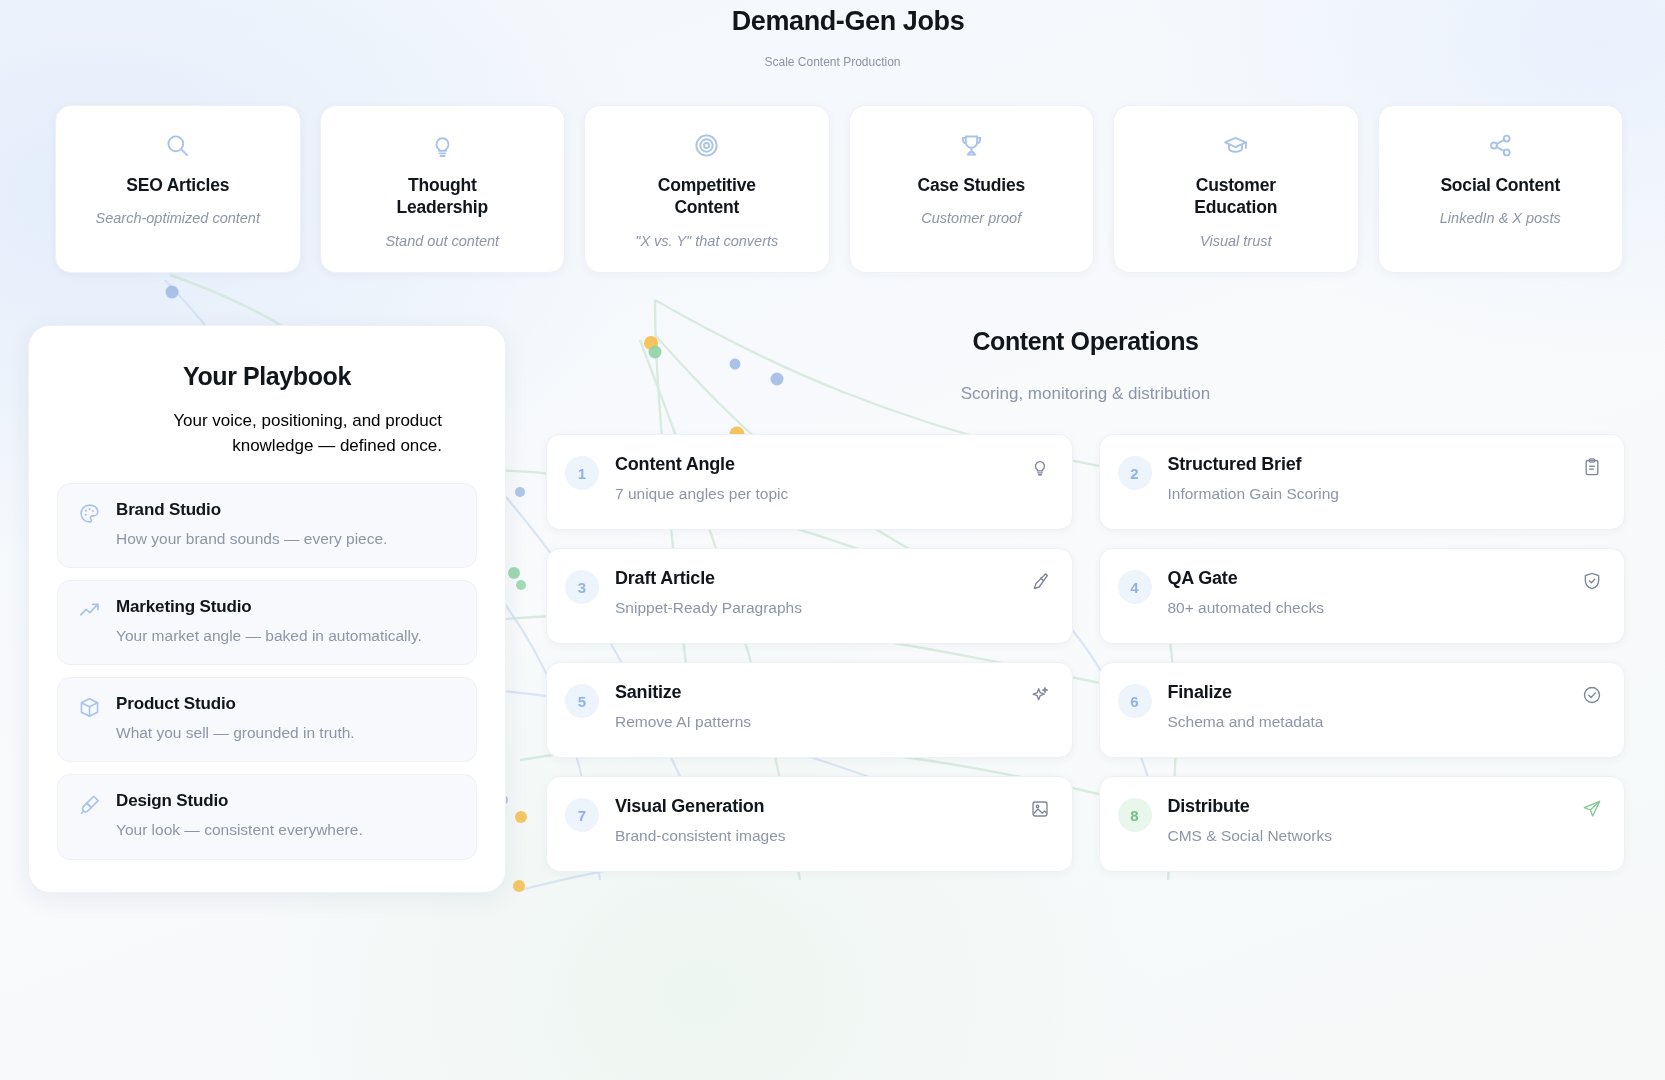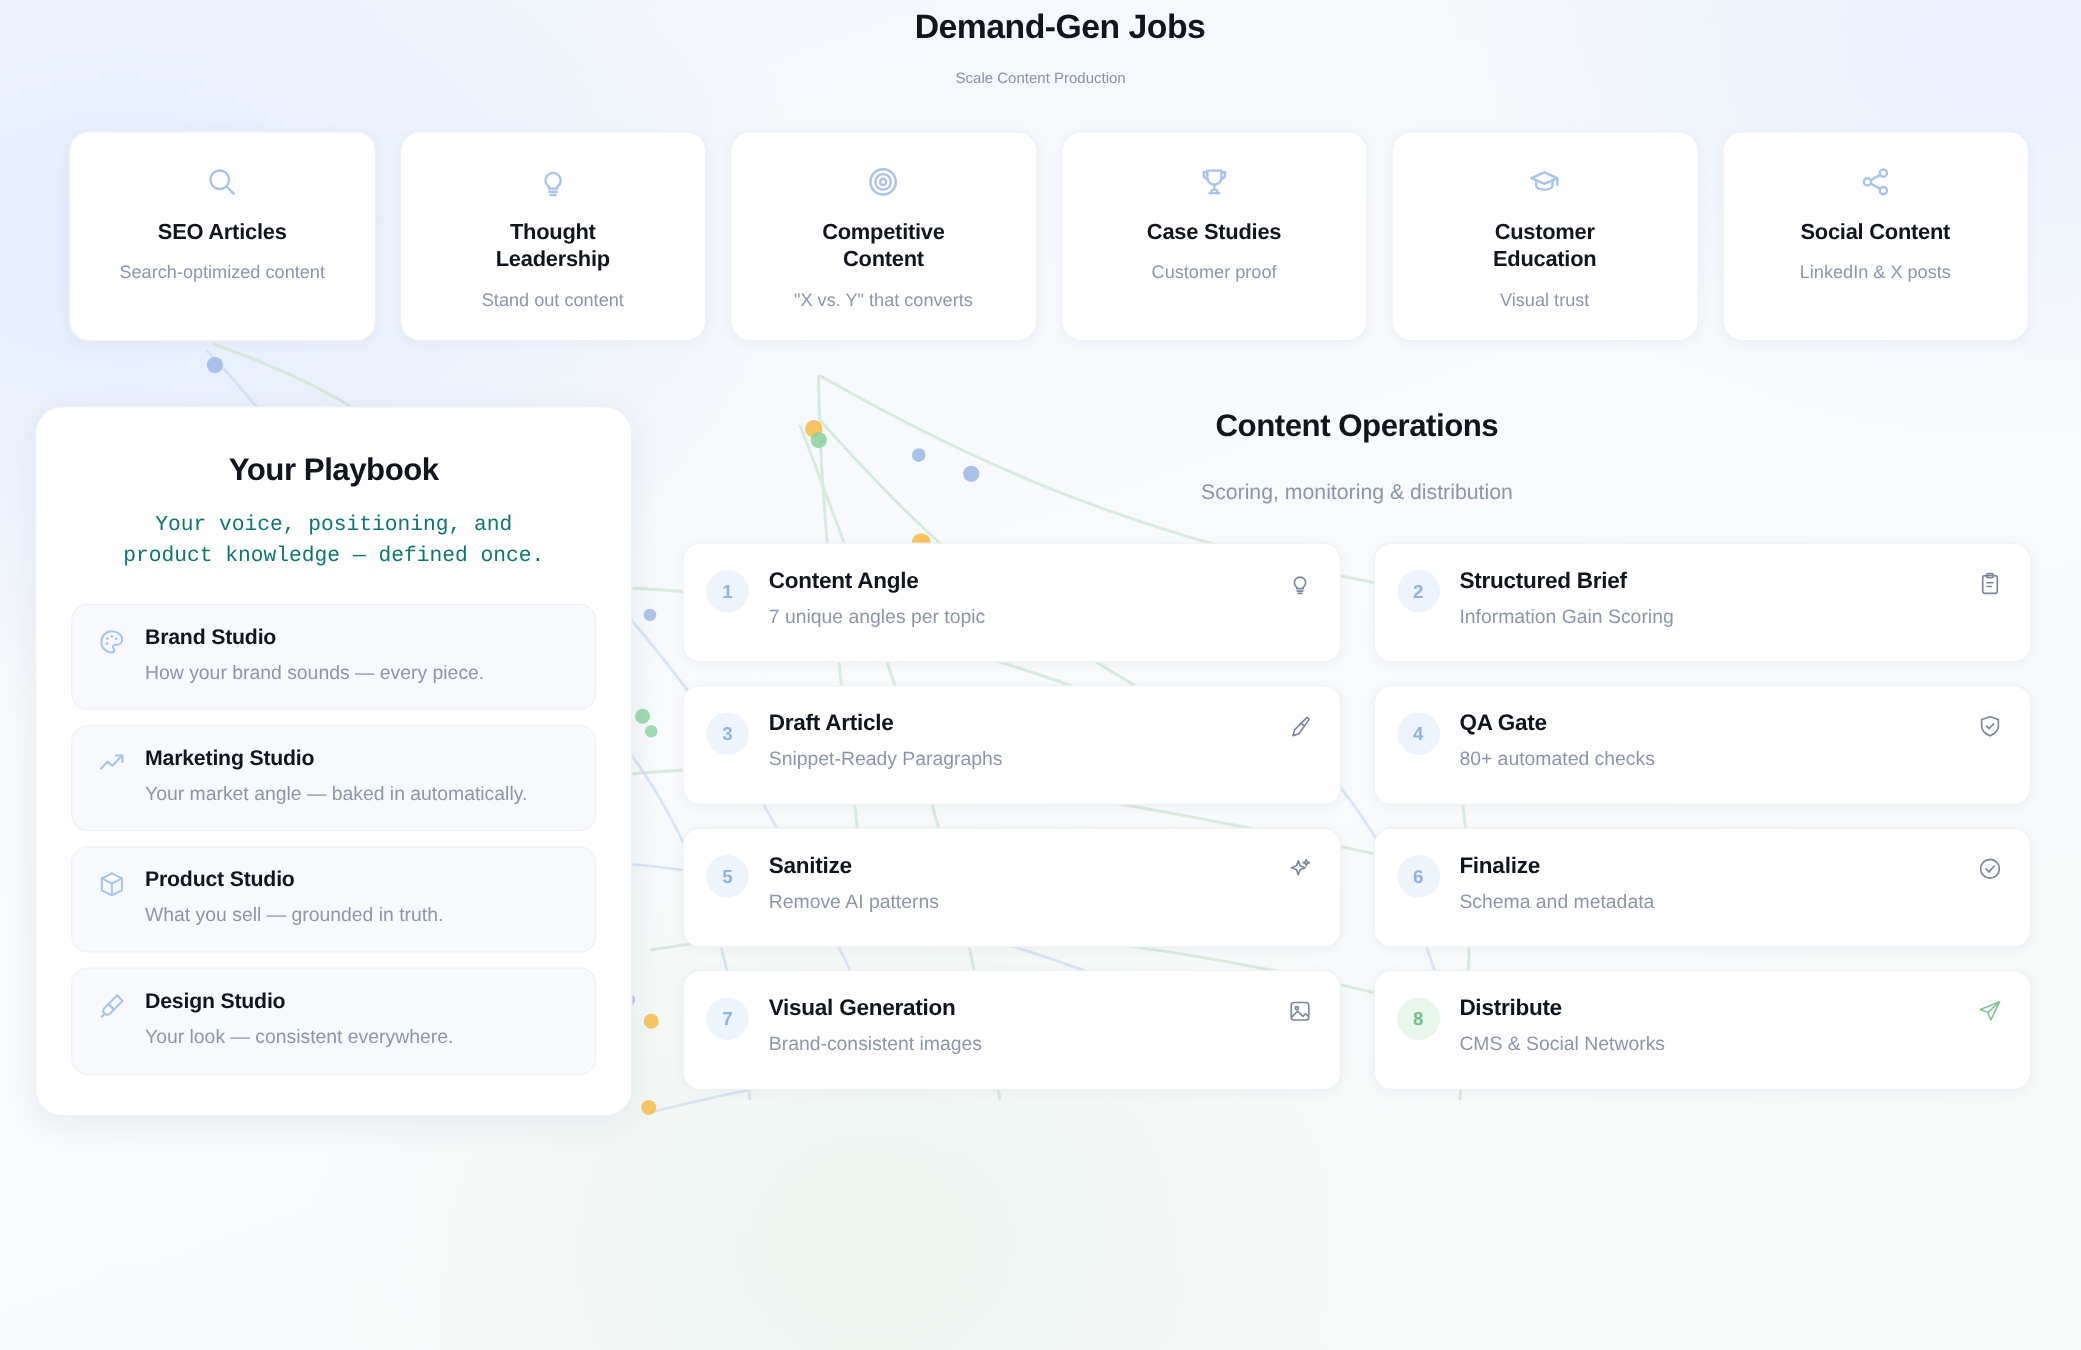--- a/index.html
+++ b/index.html
@@ -97,20 +97,21 @@
     line-height: 1.28;
     letter-spacing: -0.2px;
     max-width: 160px;
   }
   .job-desc {
     margin-top: 12px;
     font-size: 14.5px;
     color: #8d96a8;
     line-height: 1.38;
     max-width: 165px;
+    font-style: italic;
   }
 
   
   .lower {
     display: flex;
     align-items: flex-start;
     padding: 52px 40px 0 28px;
     gap: 40px;
   }
 
@@ -126,26 +127,25 @@
   }
   .pb-title {
     text-align: center;
     font-size: 25px;
     font-weight: 700;
     letter-spacing: -0.4px;
     color: #11151c;
   }
   .pb-sub {
     margin: 18px auto 0 auto;
-    text-align: center;
+    text-align: right;
     font-size: 17px;
-    color: #0f766e;
+    color: #000000;
     line-height: 1.46;
     max-width: 350px;
-    font-family: Liberation Mono, monospace;
   }
   .pb-list { margin-top: 24px; }
   .pb-item {
     background: #f7f9fc;
     border: 1px solid #eef1f6;
     border-radius: 13px;
     padding: 16px 18px 17px 18px;
     margin-bottom: 12px;
     display: flex;
     gap: 14px;

